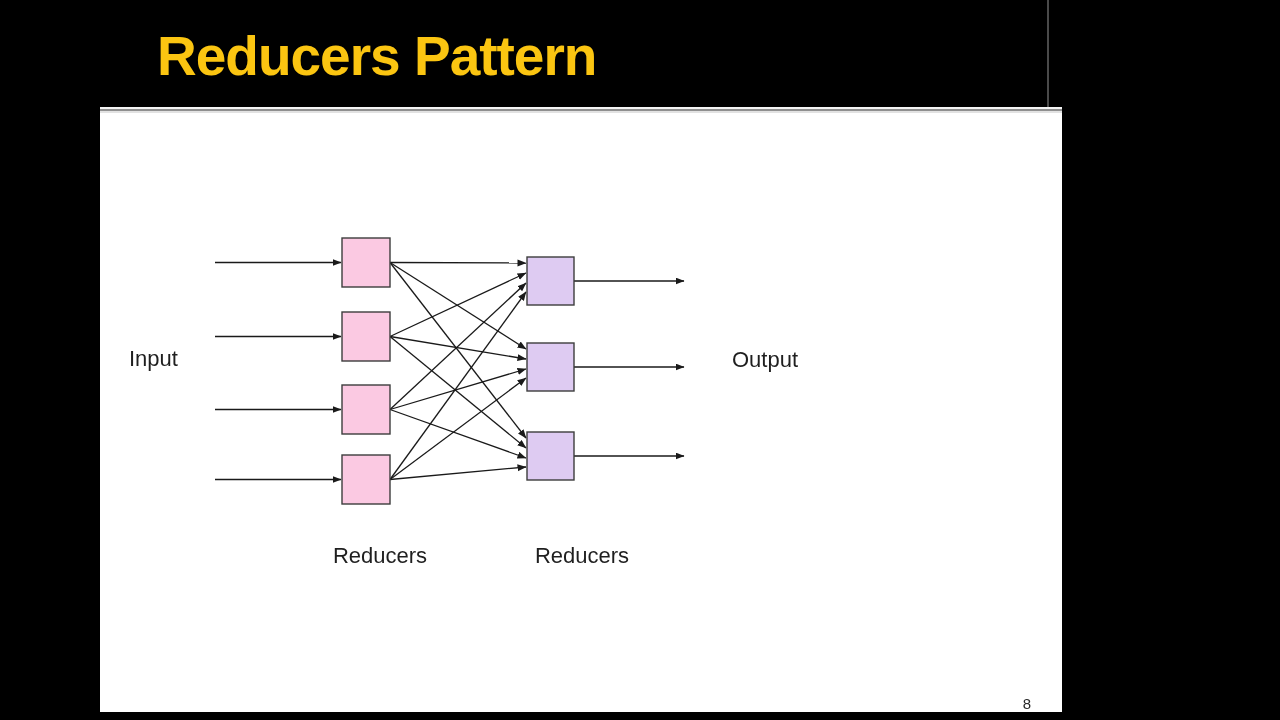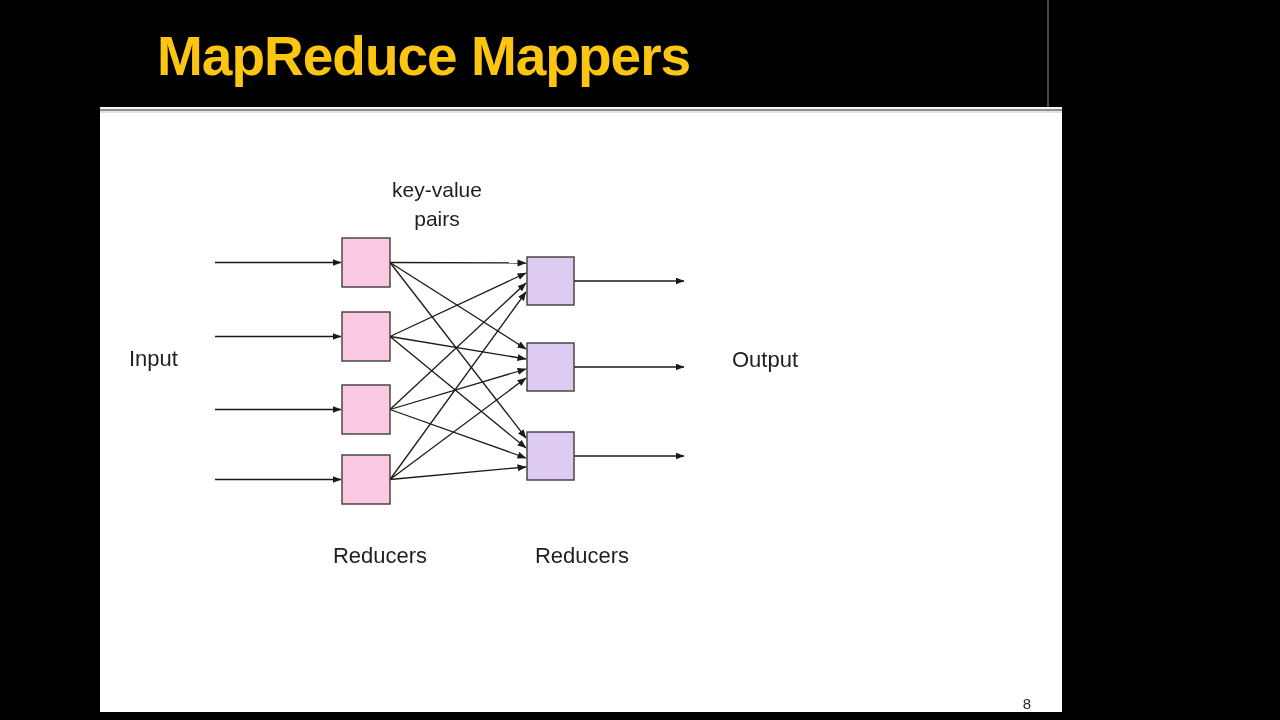--- a/index.html
+++ b/index.html
@@ -86,21 +86,21 @@
     width: 30px;
     text-align: center;
     font-size: 15px;
     color: #2a2a2a;
   }
 </style>
 </head>
 <body>
 
 <div class="stage">
-  <h1 class="title">MapReduce Mappers</h1>
+  <h1 class="title">Reducers Pattern</h1>
   <div class="right-accent"></div>
 
   <div class="content">
     <svg id="diagram-svg" xmlns="http://www.w3.org/2000/svg" width="962" height="605" viewBox="0 0 962 605">
         <defs>
           <marker id="ah" markerWidth="10" markerHeight="8" refX="8.5" refY="3.5" orient="auto" markerUnits="userSpaceOnUse">
             <path d="M0,0 L9,3.5 L0,7 Z" fill="#1A1A1A"></path>
           </marker>
         </defs>
         <line x1="115" y1="155.5" x2="241" y2="155.5" stroke="#1A1A1A" stroke-width="1.3" marker-end="url(#ah)"></line>
@@ -125,23 +125,19 @@
         <rect x="242" y="131" width="48" height="49" fill="#FBC9E2" stroke="#3D3D3D" stroke-width="1.4"></rect>
         <rect x="242" y="205" width="48" height="49" fill="#FBC9E2" stroke="#3D3D3D" stroke-width="1.4"></rect>
         <rect x="242" y="278" width="48" height="49" fill="#FBC9E2" stroke="#3D3D3D" stroke-width="1.4"></rect>
         <rect x="242" y="348" width="48" height="49" fill="#FBC9E2" stroke="#3D3D3D" stroke-width="1.4"></rect>
         <rect x="427" y="150" width="47" height="48" fill="#DECBF2" stroke="#3D3D3D" stroke-width="1.4"></rect>
         <rect x="427" y="236" width="47" height="48" fill="#DECBF2" stroke="#3D3D3D" stroke-width="1.4"></rect>
         <rect x="427" y="325" width="47" height="48" fill="#DECBF2" stroke="#3D3D3D" stroke-width="1.4"></rect>
       </svg>
     <div class="content-topbar"></div>
 
-    <div class="lbl keyvalue">
-      <div>key-value</div>
-      <div>pairs</div>
-    </div>
     <div class="lbl input">Input</div>
     <div class="lbl output">Output</div>
     <div class="lbl mappers">Reducers</div>
     <div class="lbl reducers">Reducers</div>
     <div class="pagenum">8</div>
   </div>
 </div>
 
 </body></html>

